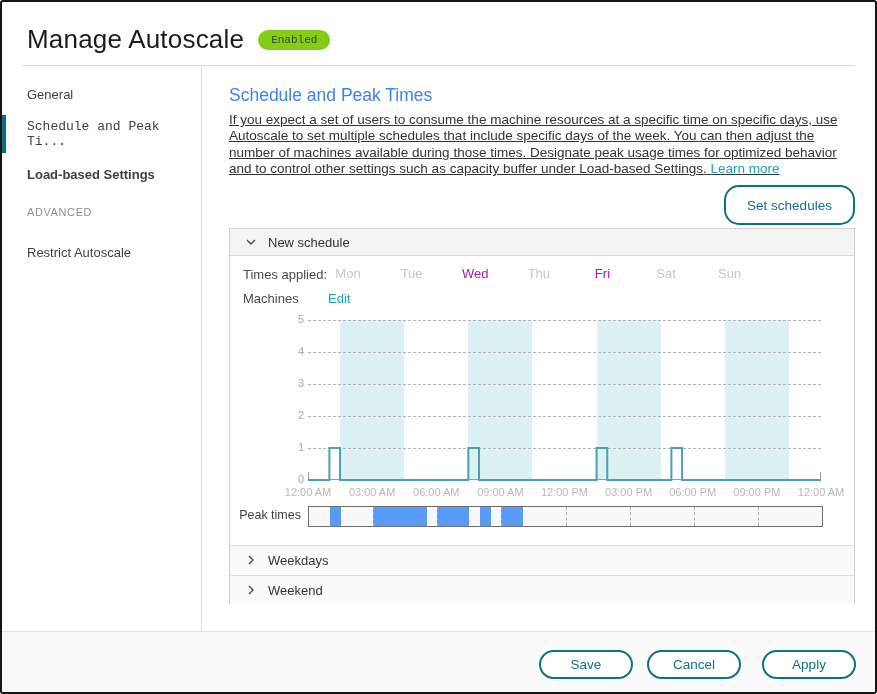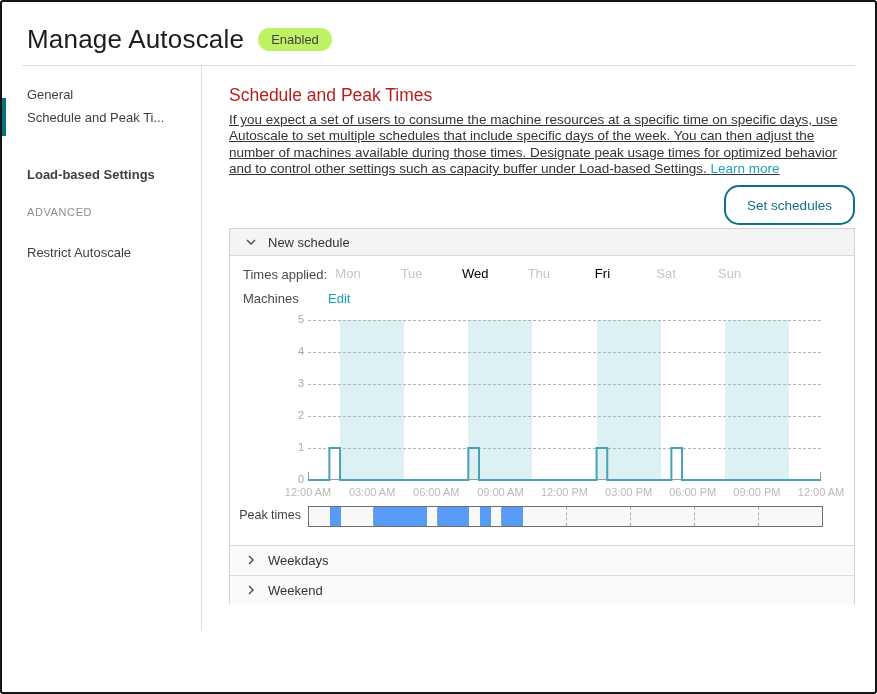--- a/index.html
+++ b/index.html
@@ -3,48 +3,48 @@
 <meta charset="utf-8">
 <style>
   * { margin:0; padding:0; box-sizing:border-box; }
   html,body { background:#fff; }
   body { font-family:"Liberation Sans", sans-serif; color:#333; }
   .window { position:relative; width:877px; height:694px; border:2px solid #151515; border-radius:3px; background:#fff; overflow:hidden; }
 
   
   .hdr { position:absolute; left:25px; top:22px; display:flex; align-items:center; gap:14px; }
   .title { font-size:26px; font-weight:500; color:#1c1c1c; letter-spacing:.2px; }
-  .badge { background:#bef264; color:#414141; font-size:13px; padding:4px 13px; border-radius:13px; }
+  .badge { background:#84cc16; color:#414141; font-size:11px; padding:4px 13px; border-radius:13px;font-family:Liberation Mono, monospace; }
   .hdr-line { position:absolute; left:20px; right:20px; top:63px; height:1px; background:#dcdcdc; }
 
   
   .sidebar { position:absolute; left:0; top:64px; width:200px; bottom:61px; border-right:1px solid #dcdcdc; background:#fff; }
   .side-item { position:absolute; left:0; right:1px; height:38px; display:flex; align-items:center; padding-left:25px; font-size:13px; color:#3f3f3f; cursor:pointer; }
   .side-item.selected::before { content:""; position:absolute; left:0; top:0; bottom:0; width:4px; background:#0c6f80; }
   .side-section { position:absolute; left:25px; font-size:11px; color:#8f8f8f; letter-spacing:.6px; }
 
   
-  .content-heading { position:absolute; left:227px; top:83px; font-size:17.5px; font-weight:500; color:#b91c1c; }
+  .content-heading { position:absolute; left:227px; top:83px; font-size:17.5px; font-weight:500; color:#3b82f6; }
   .content-desc { position:absolute; left:227px; top:110px; width:634px; font-size:13.5px; line-height:16.4px; color:#333;text-decoration:underline; }
   .link { color:#18a3b8; text-decoration:none; cursor:pointer; }
   .btn { border:2px solid #0e7186; color:#0e7186; background:#fff; border-radius:15px; font-size:13.5px; font-family:"Liberation Sans",sans-serif; cursor:pointer; }
   .set-sched { position:absolute; left:722px; top:183px; width:131px; height:40px; }
 
   
   .card { position:absolute; left:227px; top:226px; width:626px; height:376px; border:1px solid #d2d2d2; background:#fff; }
   .acc-hdr { position:absolute; left:0; right:0; height:27px; background:#f4f4f4; border-bottom:1px solid #dadada; display:flex; align-items:center; padding-left:15px; gap:11px; font-size:13px; color:#333; cursor:pointer; }
   .acc-hdr.top { top:0; }
   .acc-hdr.row1 { top:316px; height:29px; background:#fafafa; border-top:1px solid #dadada; border-bottom:none; }
   .acc-hdr.row2 { top:346px; height:29px; background:#fafafa; border-top:1px solid #dadada; border-bottom:none; }
   .chev { width:12px; height:12px; flex:0 0 auto; }
 
   .lbl { position:absolute; font-size:13px; color:#4a4a4a; }
   .days-row { position:absolute; left:78px; top:37px; width:513px; height:16px; }
   .day { position:absolute; transform:translateX(-50%); font-size:13px; color:#c6c6c6; }
-  .day.applied { color:#000000; }
+  .day.applied { color:#a21caf; }
 
   
   .plot { position:absolute; left:78px; top:91px; width:513px; height:160px; }
   .band { position:absolute; top:0; height:160px; background:#ddf1f5; }
   .gridline { position:absolute; left:0; right:0; height:0; border-top:1px dashed #b4b4b4; }
   .baseline { position:absolute; left:0; right:0; bottom:0; height:1px; background:#9a9a9a; }
   .endtick { position:absolute; bottom:0; width:1px; height:8px; background:#9a9a9a; }
   .plot svg { position:absolute; left:0; top:0; width:100%; height:100%; overflow:visible; }
   .ytick { position:absolute; width:24px; text-align:right; font-size:11px; color:#a9a9a9; }
   .xtick { position:absolute; top:166px; transform:translateX(-50%); font-size:11px; color:#b9b9b9; white-space:nowrap; }
@@ -66,21 +66,21 @@
 
   <div class="hdr">
     <span class="title">Manage Autoscale</span>
     <span class="badge">Enabled</span>
   </div>
   <div class="hdr-line"></div>
 
   <div class="sidebar">
     <div id="side-items">
         <div class="side-item" style="top: 9px;">General</div>
-        <div class="side-item selected" style="top: 32px;">Schedule and Peak Ti...</div>
+        <div class="side-item selected" style="top: 49px; font-family: Liberation Mono, monospace;">Schedule and Peak Ti...</div>
         <div class="side-item" style="top: 89px; font-weight: bold;">Load-based Settings</div>
       </div>
     <div class="side-section" style="top:140px">ADVANCED</div>
     <div id="side-items-adv">
         <div class="side-item" style="top: 167px;">Restrict Autoscale</div>
       </div>
   </div>
 
   <div class="content-heading">Schedule and Peak Times</div>
   <p class="content-desc"><span>If you expect a set of users to consume the machine resources at a specific time on specific days, use Autoscale to set multiple schedules that include specific days of the week. You can then adjust the number of machines available during those times. Designate peak usage times for optimized behavior and to control other settings such as capacity buffer under Load-based Settings.</span>
@@ -177,14 +177,21 @@
         </div>
         <div class="acc-hdr row2">
           <svg class="chev" viewBox="0 0 12 12">
             <polyline points="4,2 8,6 4,10" fill="none" stroke="#4a4a4a" stroke-width="1.4"></polyline>
           </svg>
           <span>Weekend</span>
         </div>
       </div>
   </div>
 
+  <div class="footer">
+    <div id="footer-btns">
+        <button class="btn" style="left: 537px;">Save</button>
+        <button class="btn" style="left: 645px;">Cancel</button>
+        <button class="btn" style="left: 760px;">Apply</button>
+      </div>
+  </div>
 
 </div>
 
 </body></html>

